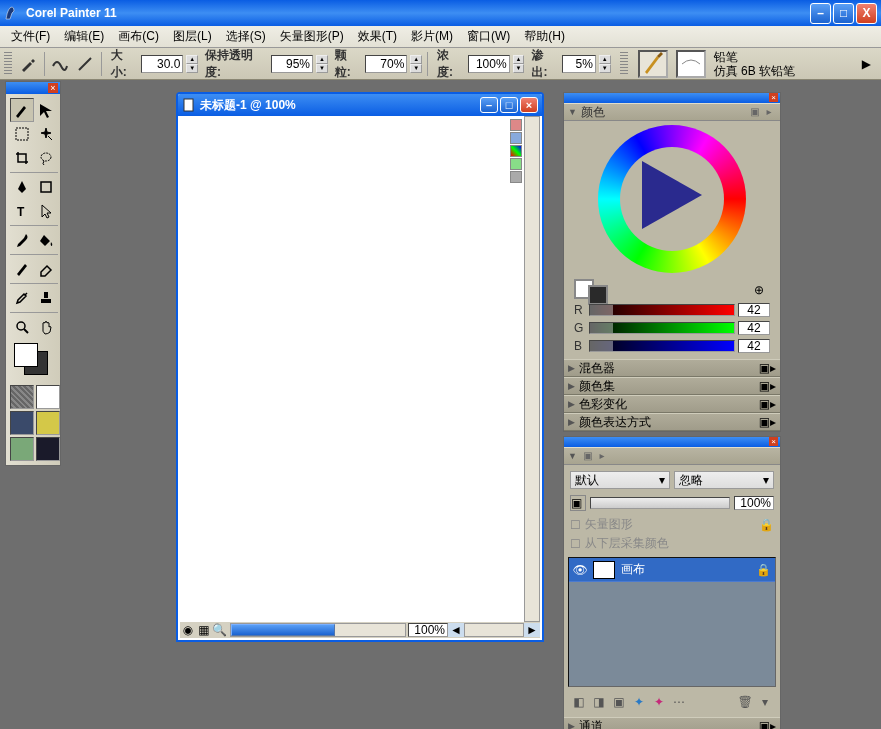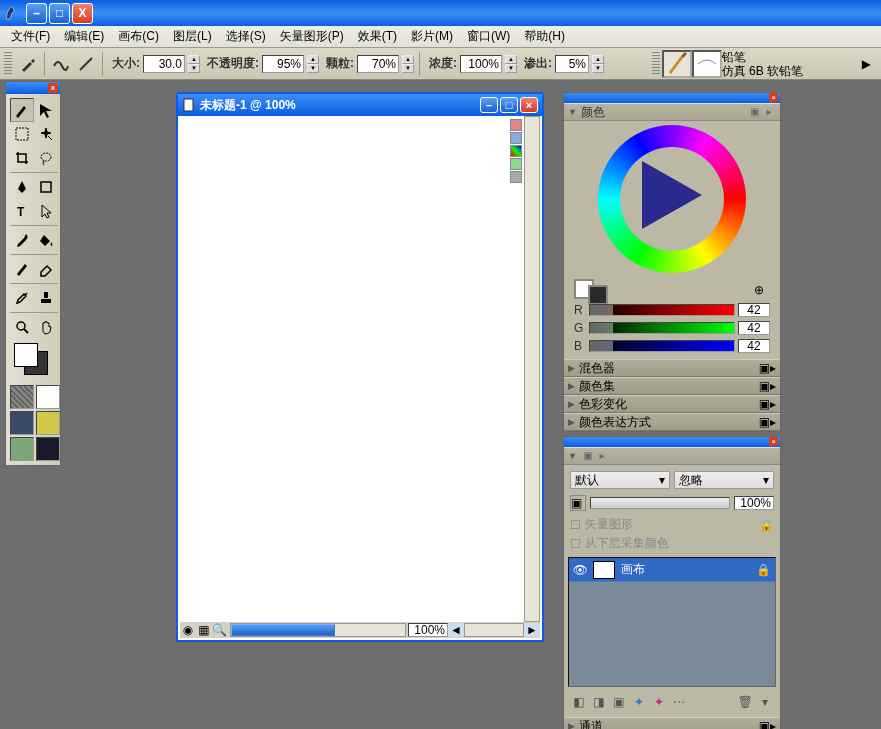--- a/index.html
+++ b/index.html
@@ -21,21 +21,21 @@
 
 
 .prop-bar { height: 32px; background: linear-gradient(to bottom,#DBD8C7,#CBC7B5); border-bottom: 1px solid #8A8673; display: flex; align-items: center; padding: 0 4px; gap: 3px; }
 .prop-grip { width: 8px; height: 24px; background: repeating-linear-gradient(to bottom,#888 0 1px,transparent 1px 3px); margin-right: 2px; }
 .prop-icon { width: 22px; height: 22px; border: 1px solid transparent; display: flex; align-items: center; justify-content: center; cursor: pointer; }
 .prop-sep { width: 1px; height: 24px; background: #999; margin: 0 2px; }
 .prop-label { color: #333; margin-left: 4px; font-weight: bold; }
 .prop-input { width: 42px; height: 18px; border: 1px inset #999; background: #fff; text-align: right; padding-right: 2px; }
 .prop-spin { width: 12px; height: 18px; display: flex; flex-direction: column; }
 .prop-spin div { flex: 1; background: #ddd; border: 1px outset #eee; font-size: 6px; text-align: center; line-height: 7px; cursor: pointer; }
-.brush-sel { height: 40px; display: flex; align-items: center; gap: 0; margin-left: auto; padding: 0 6px; }
+.brush-sel { height: 40px; display: flex; align-items: center; gap: 8px; margin-left: auto; padding: 0 6px; }
 .brush-preview { width: 30px; height: 28px; border: 2px inset #aaa; background: #E8E4D8; display: flex; align-items: center; justify-content: center; }
 .brush-variant { width: 30px; height: 28px; border: 2px inset #aaa; background: #fff; }
 .brush-text { display: flex; flex-direction: column; width: 140px; }
 .brush-text span { line-height: 14px; }
 
 
 .main-area { position: absolute; top: 80px; left: 0; right: 0; bottom: 0; background: #6E6E6E; }
 
 
 .toolbox { position: absolute; top: 1px; left: 5px; width: 56px; background: linear-gradient(to right,#E2DFD1,#D0CCBA); border: 1px solid #666; }
@@ -112,20 +112,21 @@
 
 svg { display: block; }
 </style>
 </head>
 <body>
 
 <div class="title-bar">
   <svg class="icon" viewBox="0 0 16 16">
       <path d="M2 14 Q4 2 8 2 Q10 2 10 6 L8 8 L6 14 Z" fill="#1a3a7a" stroke="#fff" stroke-width="0.5"></path>
     </svg>
+  <span class="title">Corel Painter 11</span>
   <div class="win-btns">
     <div class="win-btn win-min">
         <span>–</span>
       </div>
     <div class="win-btn win-max">
         <span>□</span>
       </div>
     <div class="win-btn win-close">
         <span>X</span>
       </div>
@@ -163,21 +164,21 @@
         <path d="M2 14 L14 2" stroke="#333" stroke-width="2"></path>
       </svg>
     </div>
   <div class="prop-sep"></div>
   <span class="prop-label">大小:</span>
   <input class="prop-input" value="30.0" style="">
   <div class="prop-spin">
       <div>▲</div>
       <div>▼</div>
     </div>
-  <span class="prop-label">不透明度:</span>
+  <span class="prop-label">保持透明度:</span>
   <input class="prop-input" value="95%" style="">
   <div class="prop-spin">
       <div>▲</div>
       <div>▼</div>
     </div>
   <span class="prop-label">颗粒:</span>
   <input class="prop-input" value="70%" style="">
   <div class="prop-spin">
       <div>▲</div>
       <div>▼</div>

